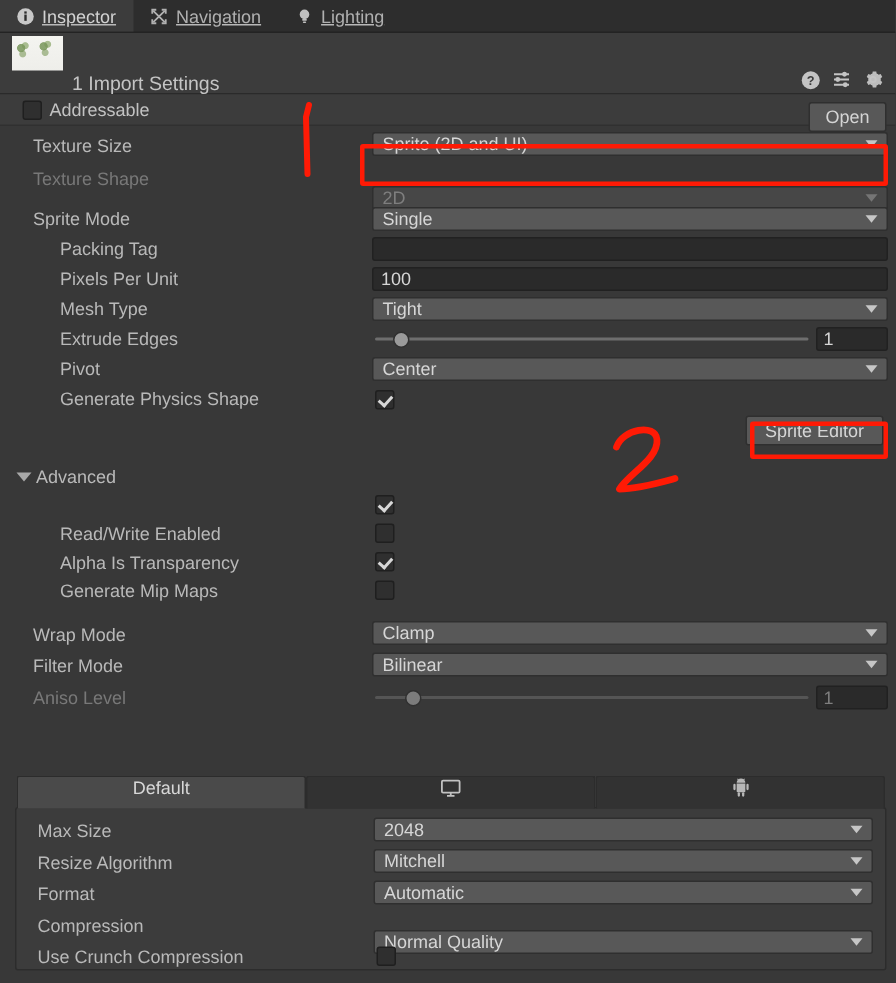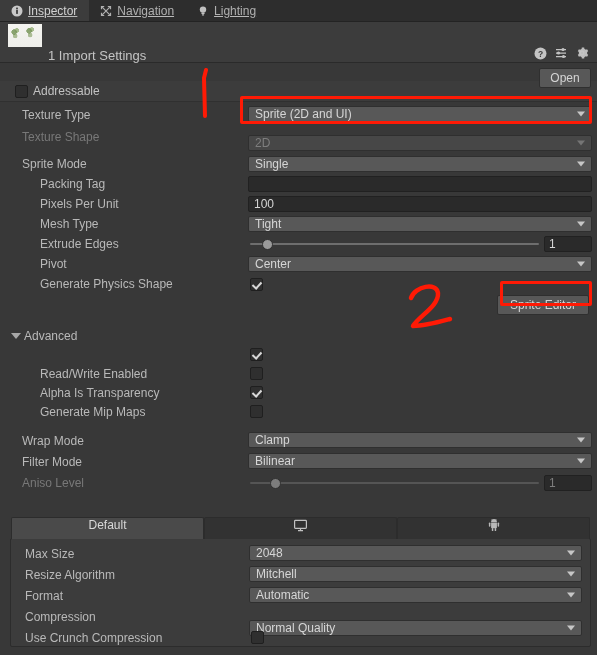--- a/index.html
+++ b/index.html
@@ -268,21 +268,20 @@
     border-top: 6px solid #a8a8a8;
   }
   .lbl.afterTri { left: 24px; }
 
   
   .addr-strip {
     position: relative;
     height: 20px;
     background: #3c3c3c;
     border-bottom: 1px solid #303030;
-    margin-top: 18px;
   }
   .addr-cbox {
     position: absolute;
     left: 15px;
     top: 4px;
     width: 13px;
     height: 13px;
     background: #2f2f2f;
     border: 1px solid #1f1f1f;
     border-radius: 2px;
@@ -431,32 +430,32 @@
 <div class="thumb"></div>
 
 <div class="addr-strip">
   <div class="addr-cbox"></div>
   <div class="addr-lbl">Addressable</div>
 </div>
 
 <div class="body">
 
   <div class="row" style="height:25px">
-    <span class="lbl">Texture Type</span>
+    <span class="lbl">Texture Size</span>
     <span class="field" style="top:4px">
       <span class="popup">
         <span>Sprite (2D and UI)</span>
         <i class="arrow"></i>
       </span>
     </span>
   </div>
 
   <div class="row">
     <span class="lbl dis">Texture Shape</span>
-    <span class="field" style="top:8px">
+    <span class="field" style="top:15px">
       <span class="popup dis">
         <span>2D</span>
         <i class="arrow"></i>
       </span>
     </span>
   </div>
 
   <div style="height:7px"></div>
 
   <div class="row">

